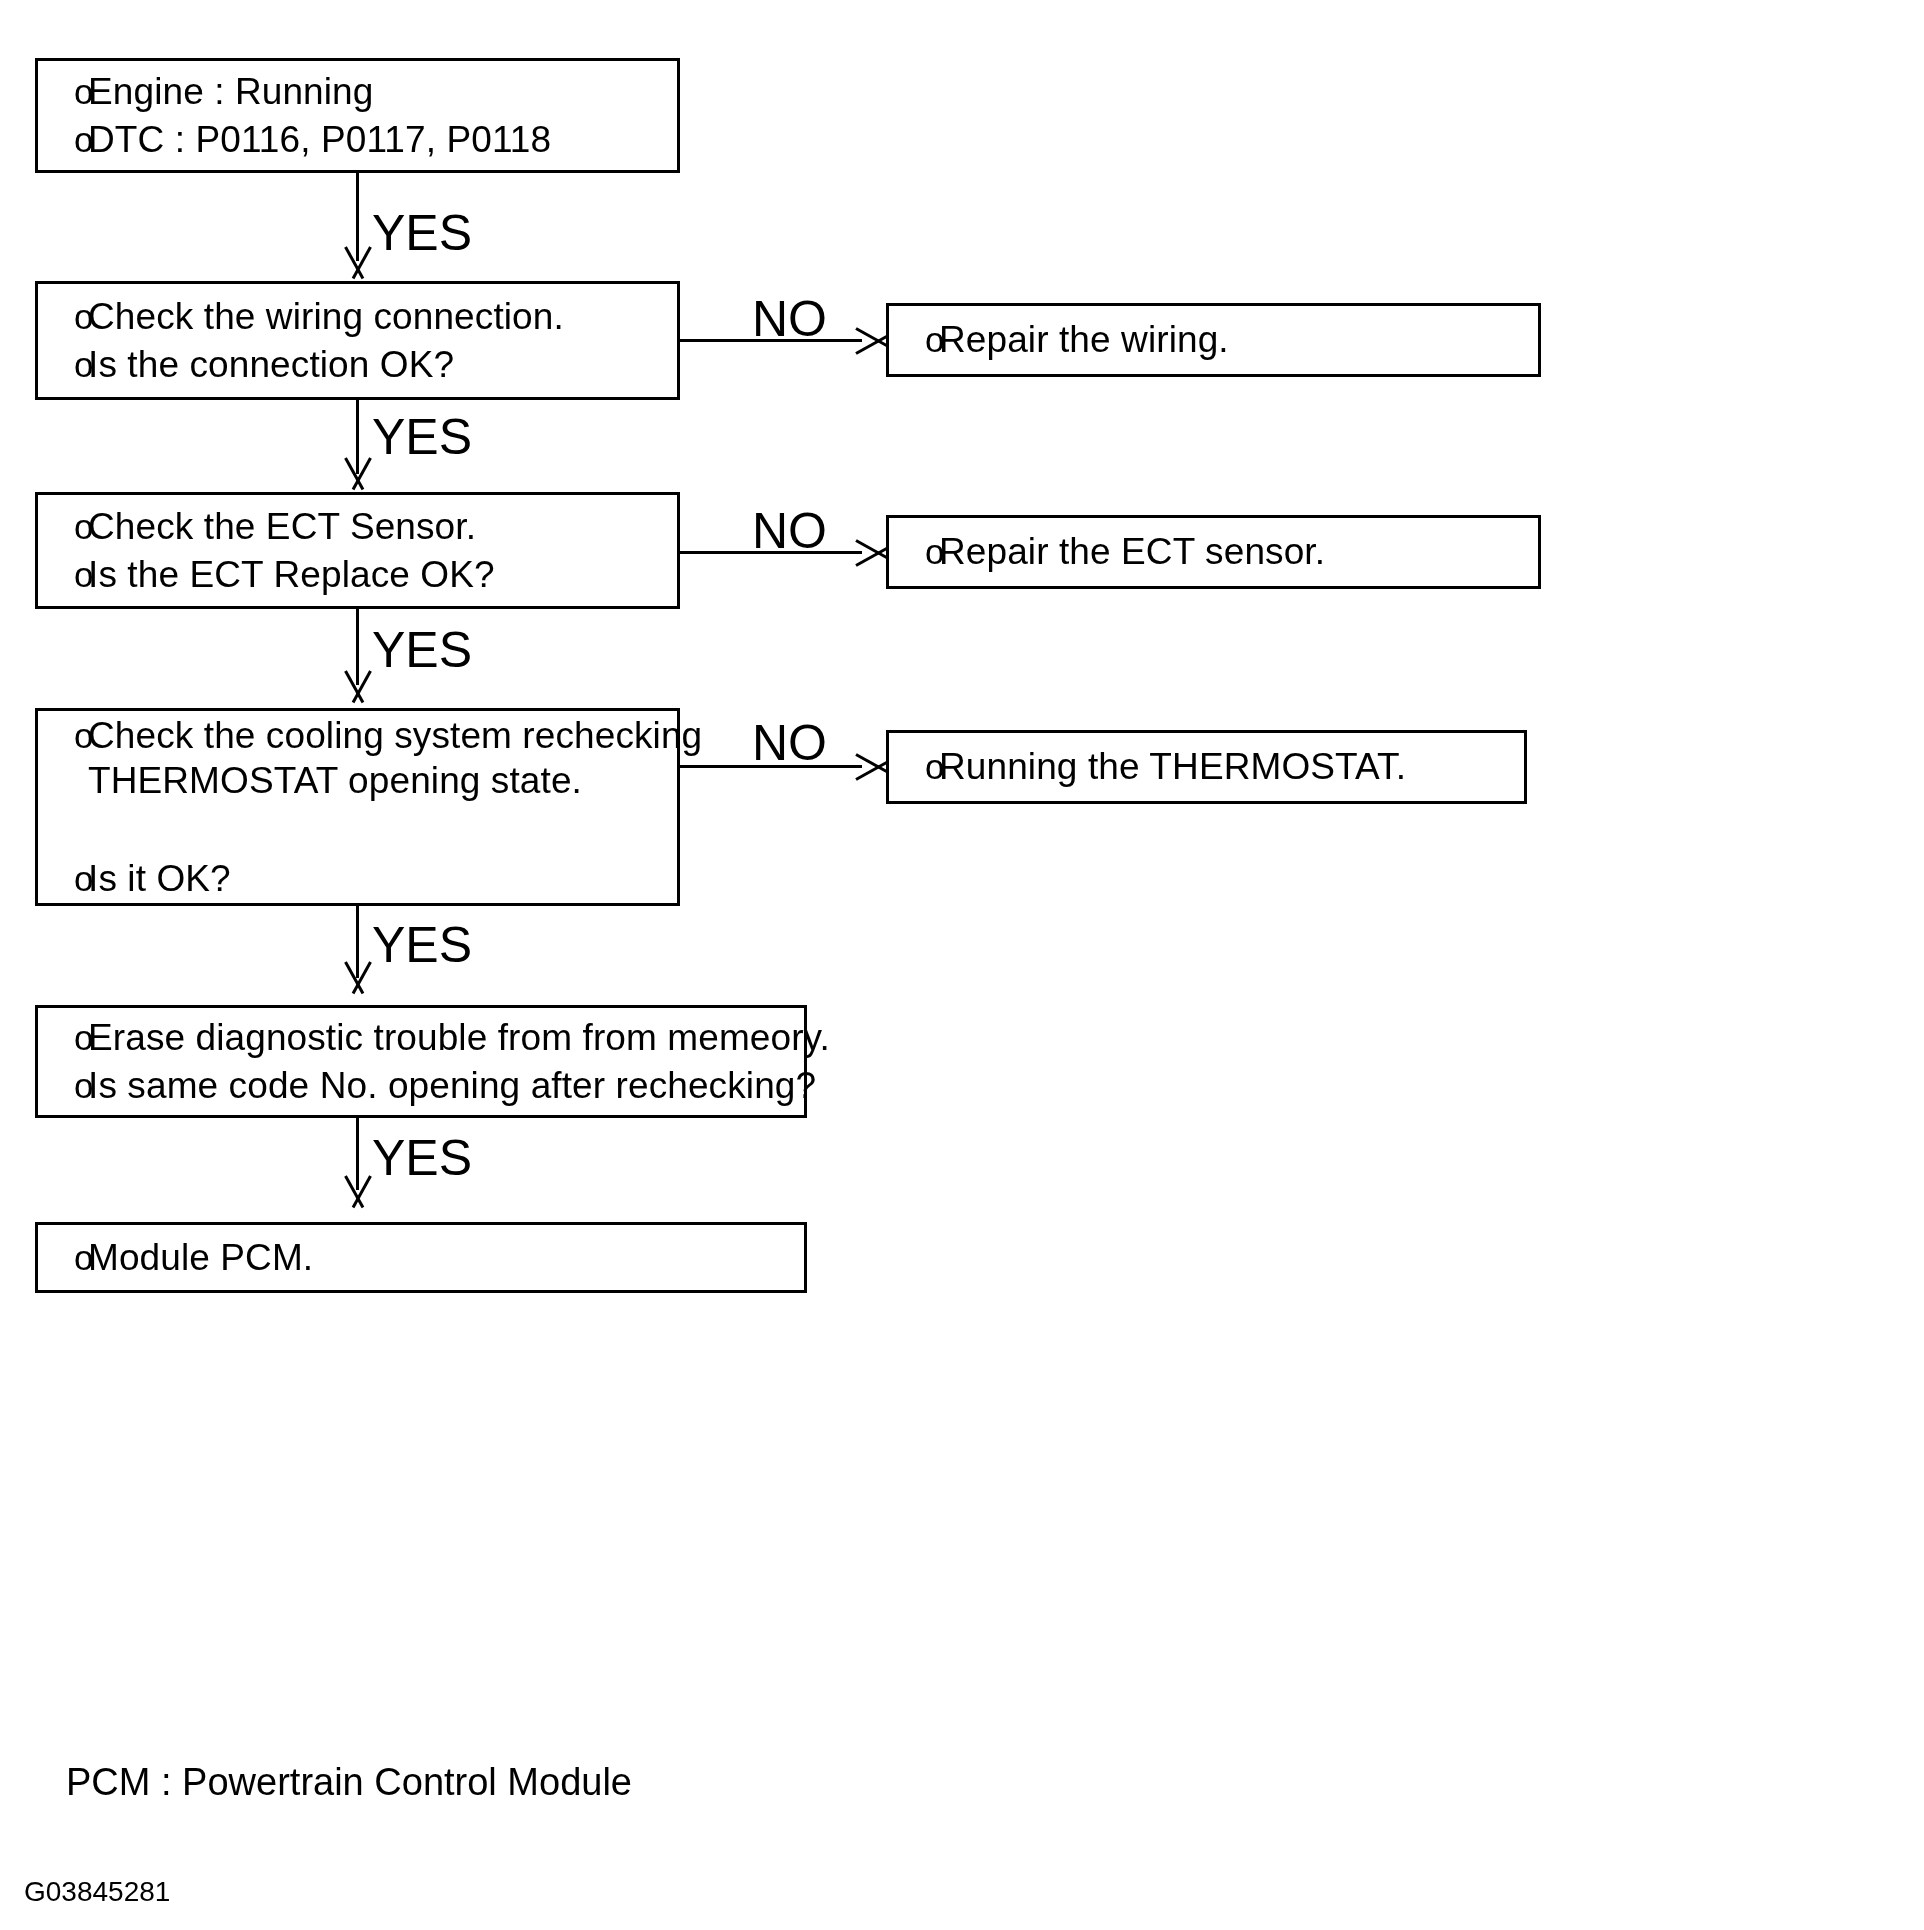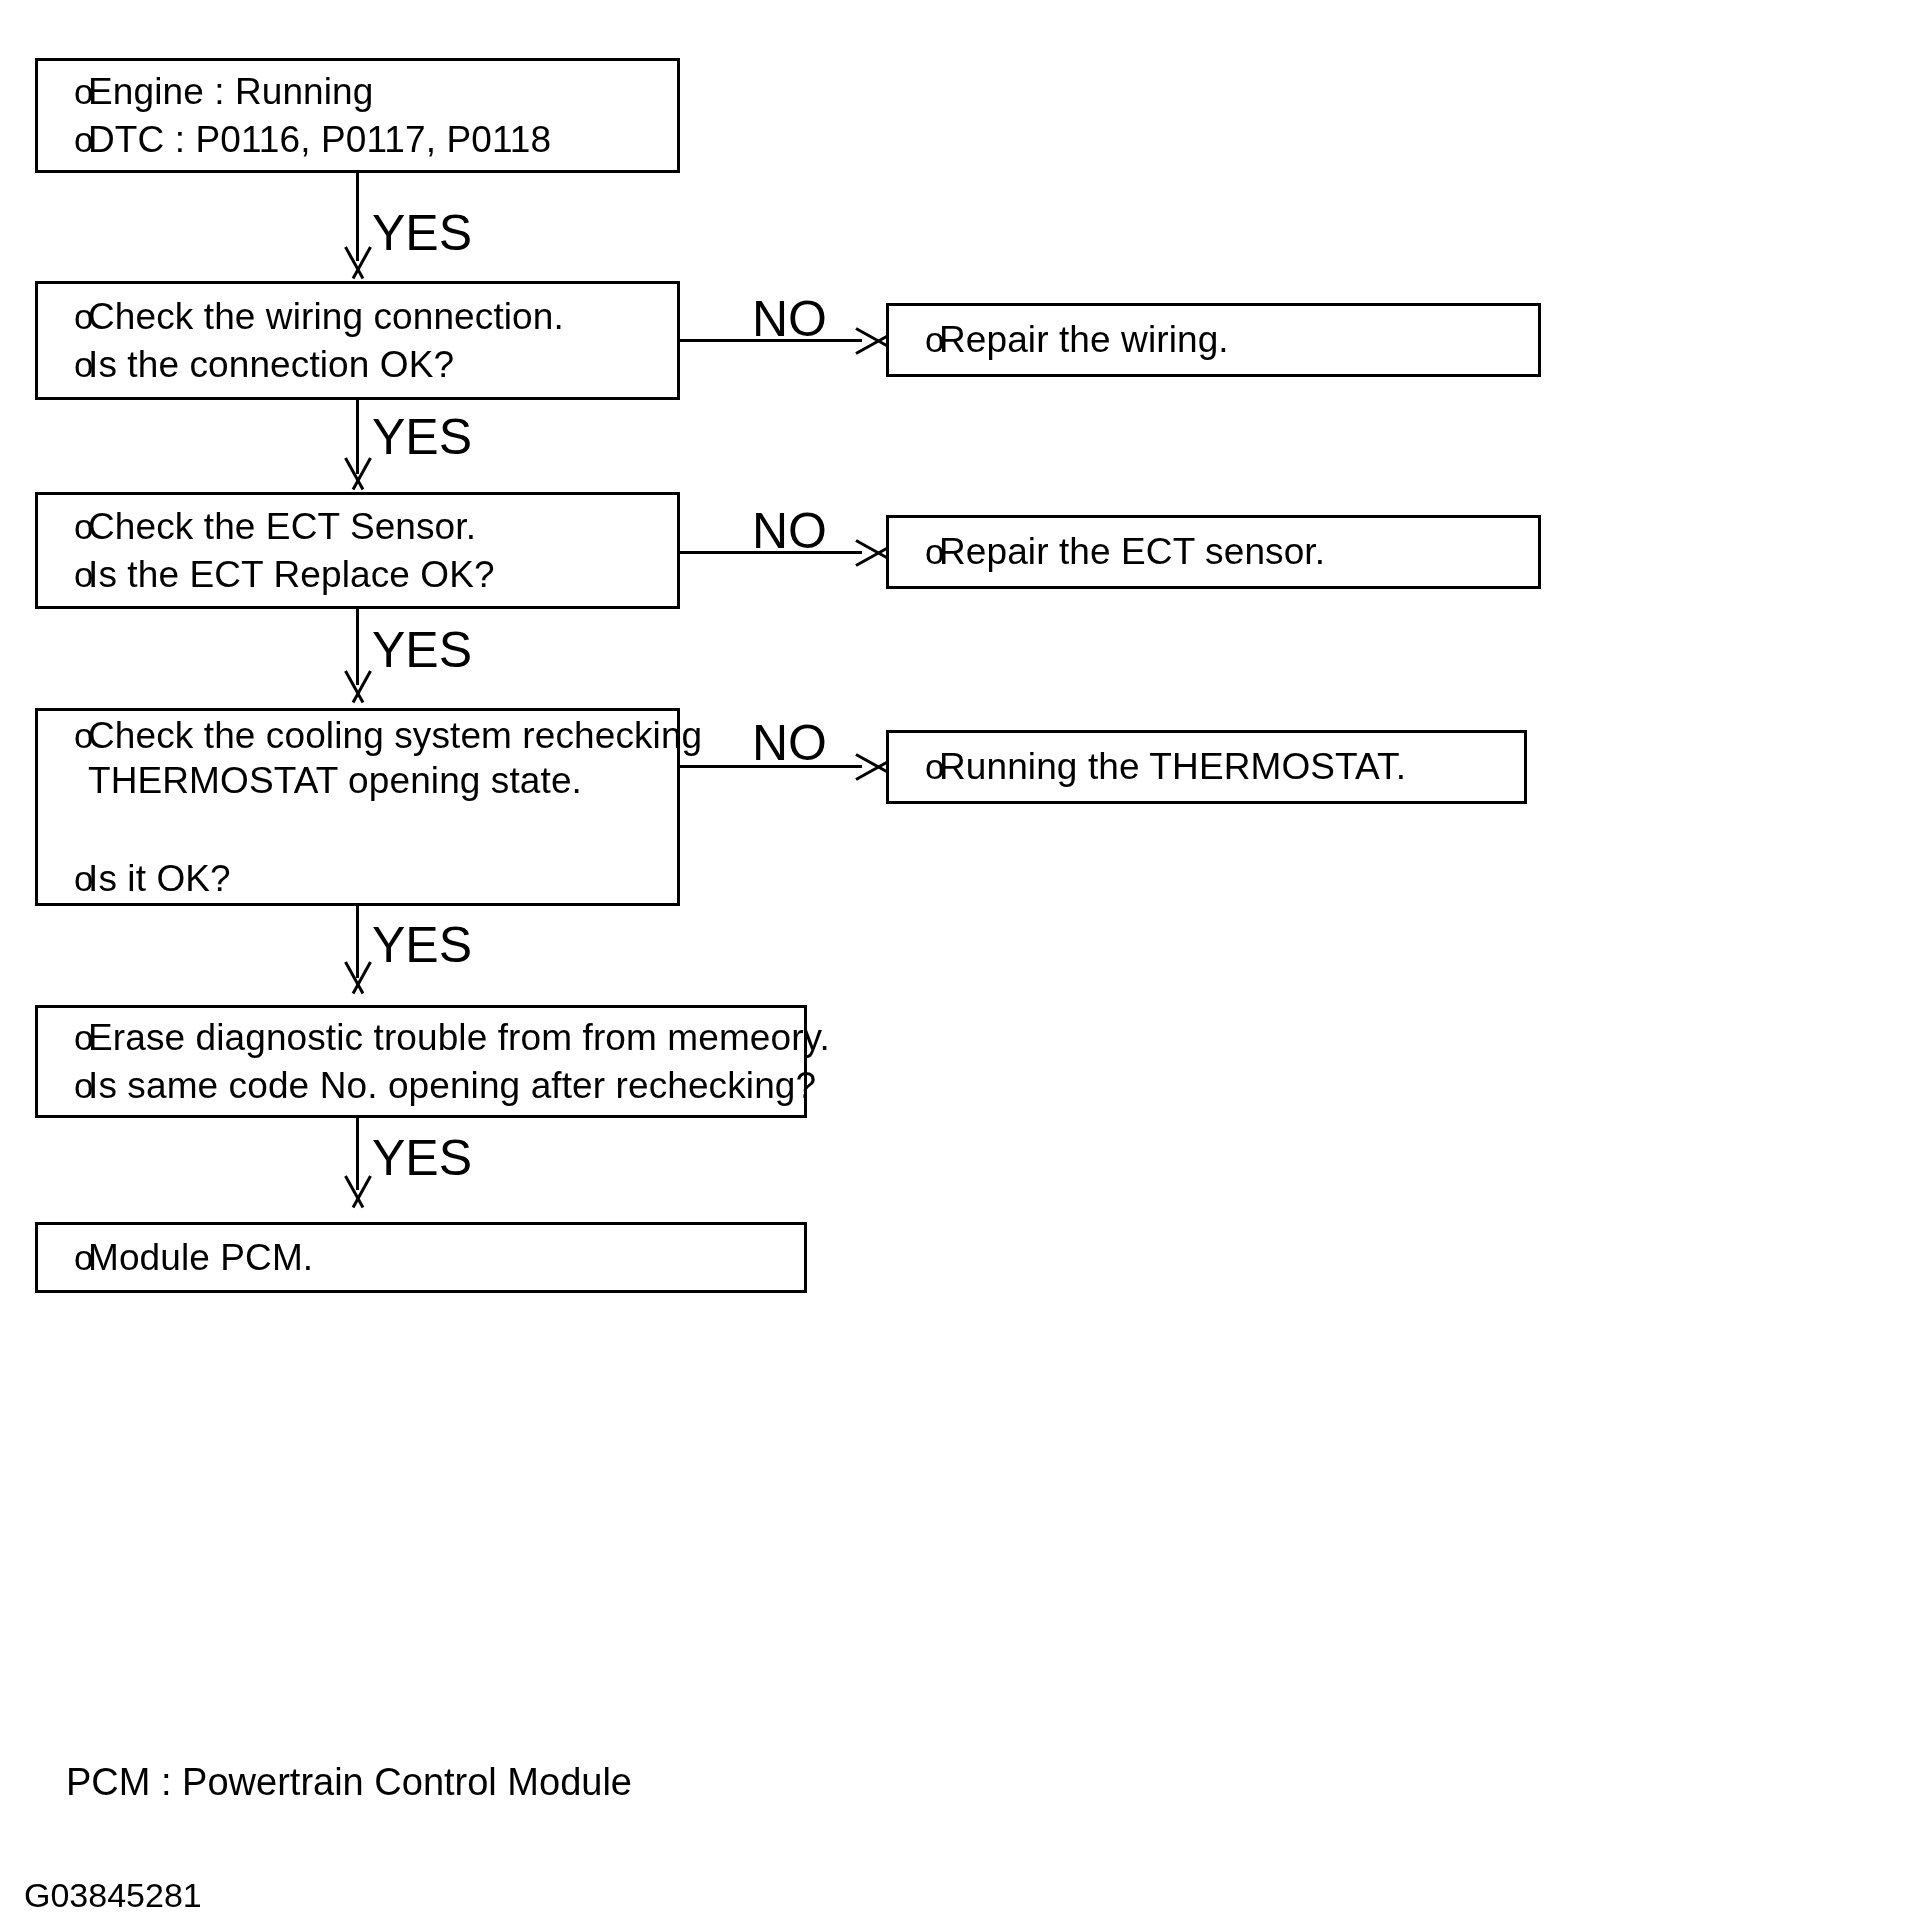--- a/index.html
+++ b/index.html
@@ -143,21 +143,21 @@
     left: 66px;
     top: 1645px;
     font-size: 38px;
     line-height: 1.45;
     white-space: pre;
   }
   #figure-id {
     position: absolute;
     left: 24px;
     top: 1878px;
-    font-size: 34px;
+    font-size: 28px;
     line-height: 1;
     white-space: pre;
   }
 </style>
 </head>
 <body>
 
 <div id="canvas">
 
   <div class="node" id="node-start">

